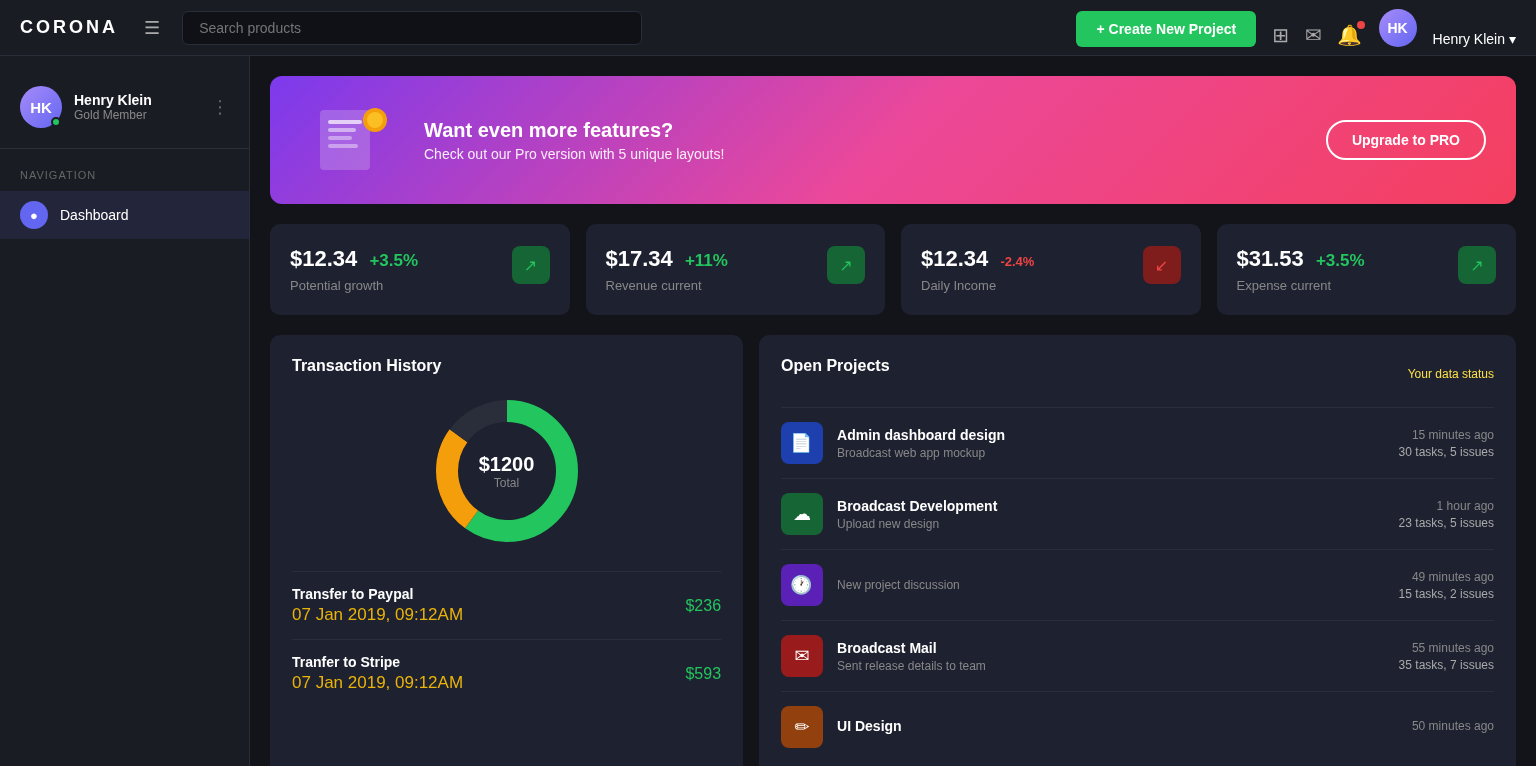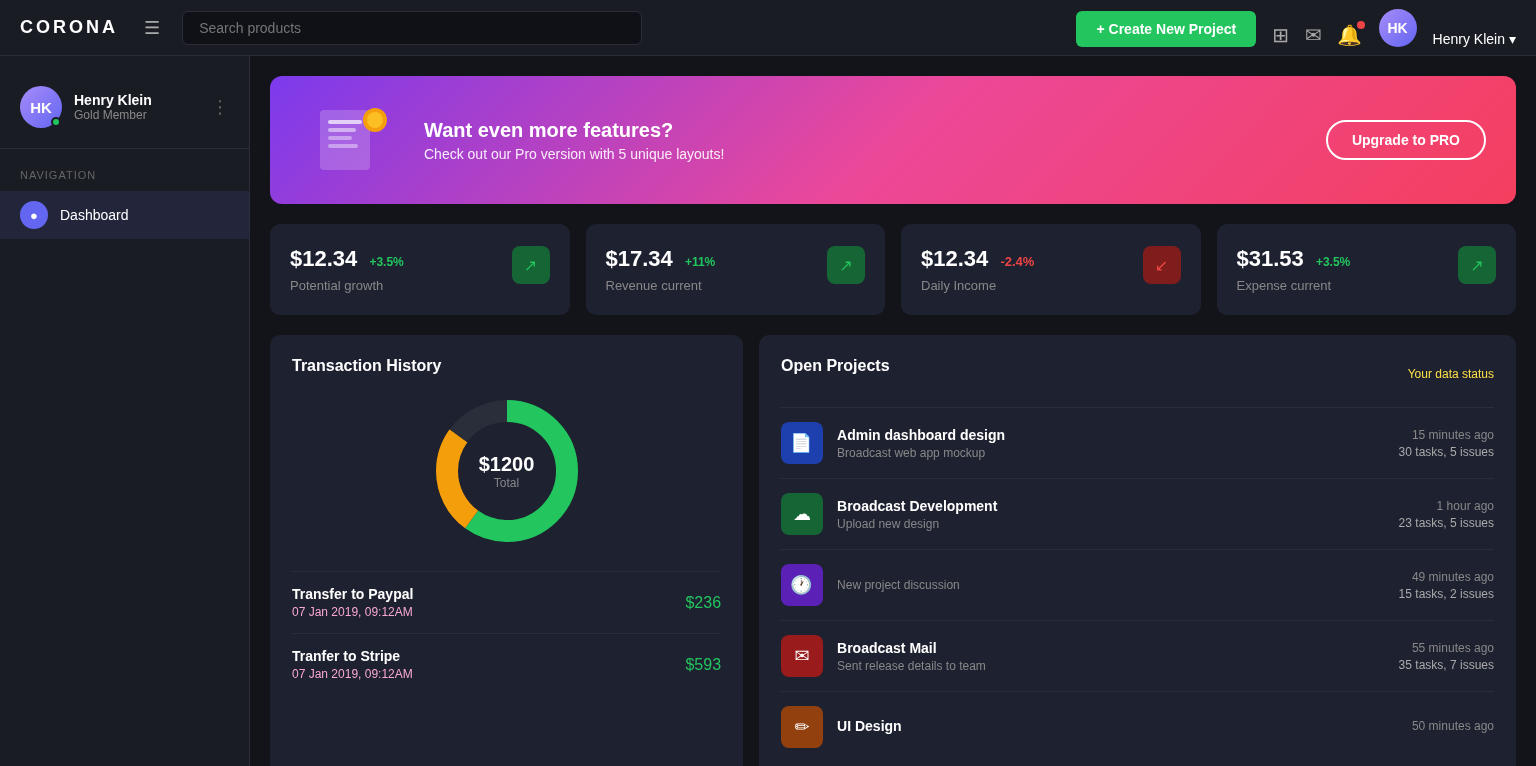--- a/index.html
+++ b/index.html
@@ -233,21 +233,21 @@
     .stat-card {
       background: #1e2130;
       border-radius: 10px;
       padding: 22px 20px;
       display: flex;
       align-items: flex-start;
       justify-content: space-between;
     }
     .stat-value { font-size: 22px; font-weight: 700; margin-bottom: 6px; }
     .stat-label { font-size: 13px; color: #888; }
-    .stat-badge-pos { color: #22c55e; font-size: 12px; font-weight: 600; margin-left: 6px; }
+    .stat-badge-pos { color: #22c55e; font-size: 17px; font-weight: 600; margin-left: 6px; }
     .stat-badge-neg { color: #ef4444; font-size: 13px; font-weight: 600; margin-left: 6px; }
     .stat-arrow {
       width: 38px;
       height: 38px;
       border-radius: 8px;
       display: flex;
       align-items: center;
       justify-content: center;
       font-size: 16px;
       flex-shrink: 0;
@@ -292,21 +292,21 @@
     .donut-label { font-size: 12px; color: #888; }
 
     .tx-item {
       display: flex;
       align-items: center;
       justify-content: space-between;
       padding: 14px 0;
       border-top: 1px solid #2a2d3a;
     }
     .tx-name { font-size: 14px; font-weight: 600; margin-bottom: 3px; }
-    .tx-date { font-size: 12px; color: #f9a8d4; }
+    .tx-date { font-size: 17px; color: #eab308; }
     .tx-amount { font-size: 16px; font-weight: 400; color: #22c55e; }
 
     
     .projects-card {
       background: #1e2130;
       border-radius: 10px;
       padding: 22px;
     }
     .projects-header {
       display: flex;

